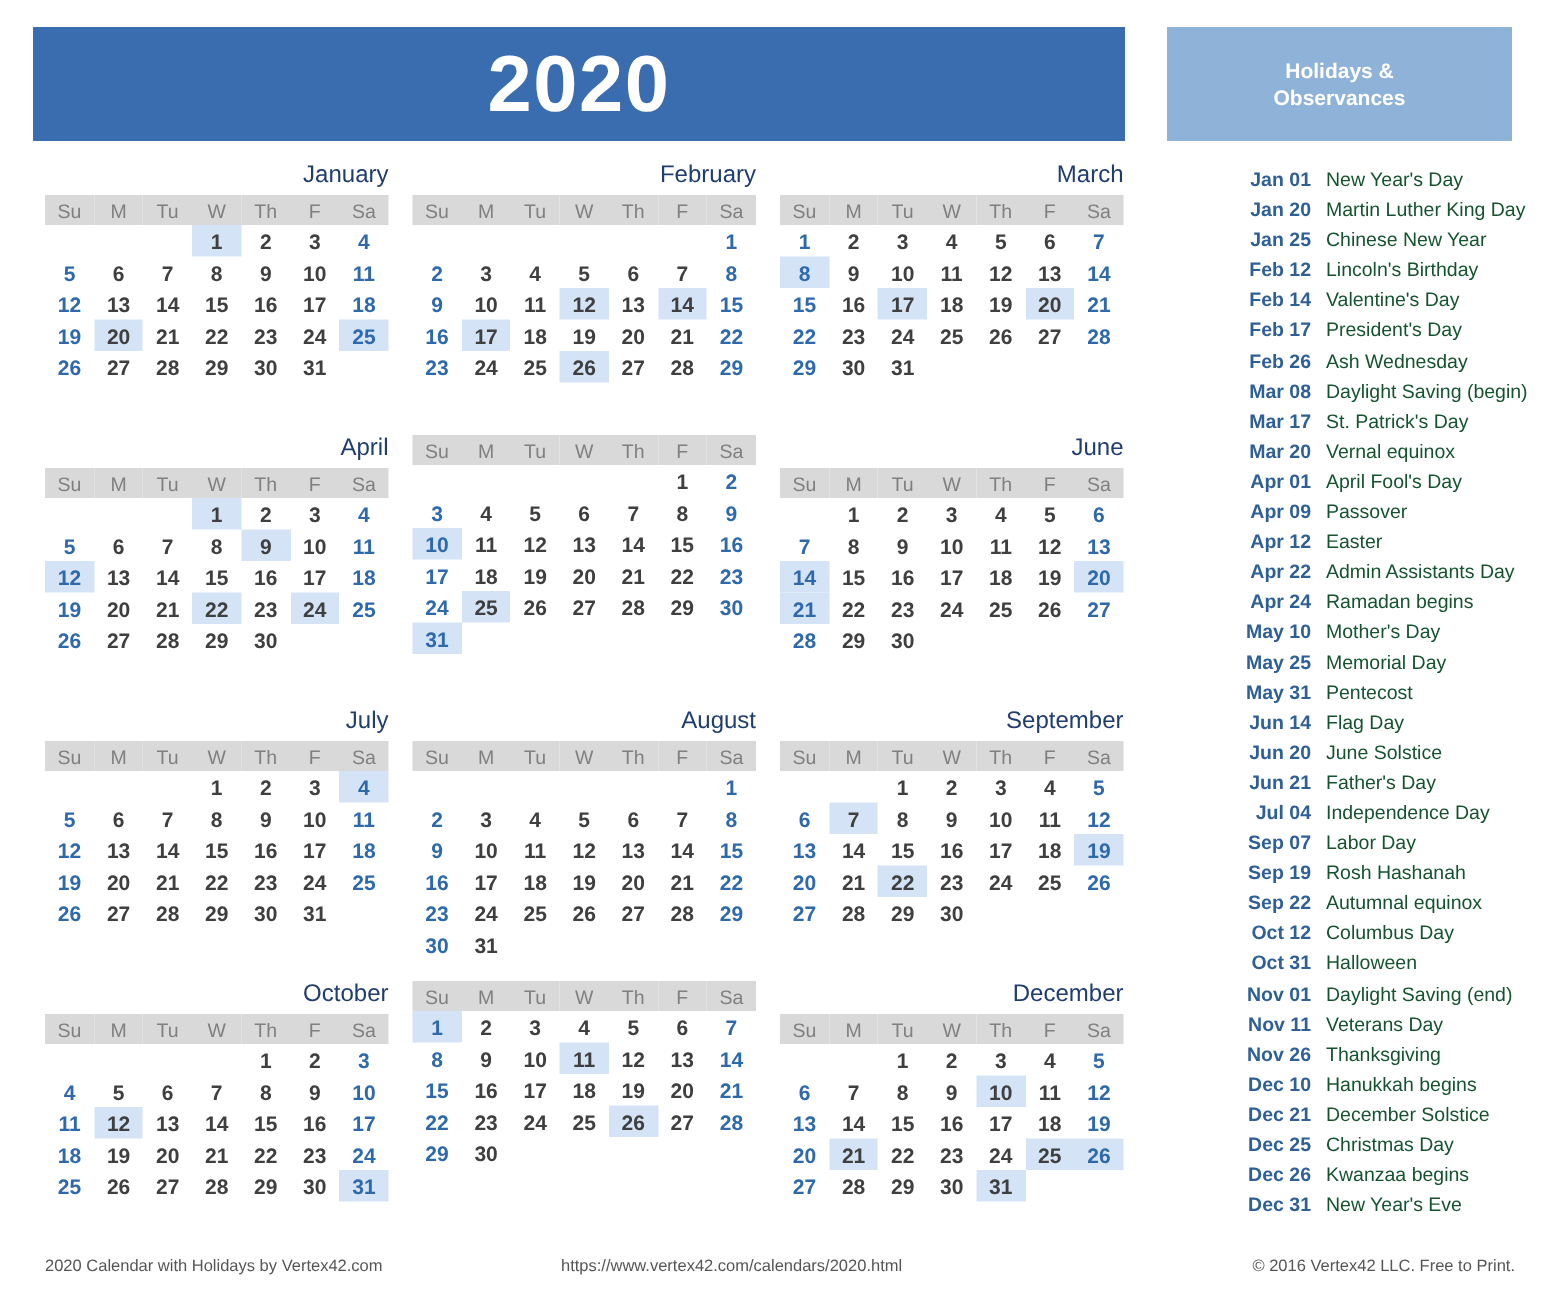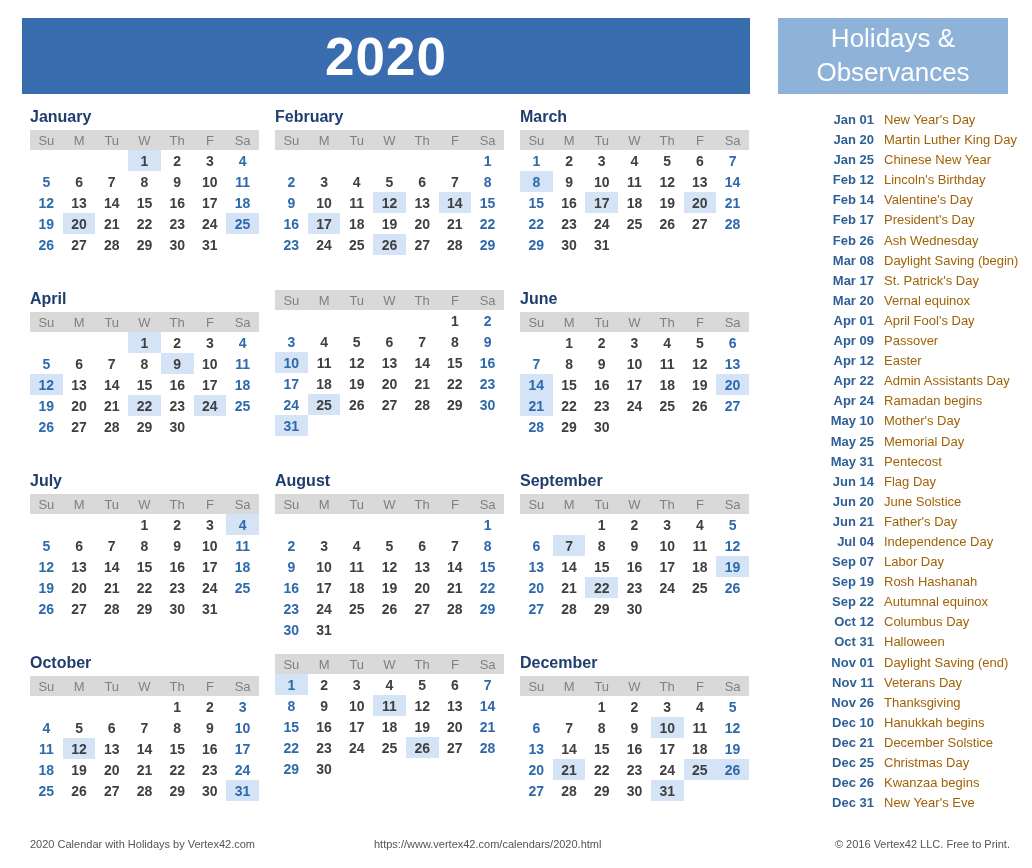--- a/index.html
+++ b/index.html
@@ -48,22 +48,22 @@
     width: 230px;
     height: 76px;
     background: #8fb2d8;
     display: flex;
     align-items: center;
     justify-content: center;
     text-align: center;
   }
   .holidays-banner .holidays-title {
     color: #ffffff;
-    font-size: 26px;
-    font-weight: normal;
+    font-size: 14px;
+    font-weight: bold;
     line-height: 1.30;
     white-space: pre-line;
   }
 
   
   .months-area {
     position: absolute;
     left: 22px;
     top: 108px;
     width: 735px;
@@ -72,24 +72,24 @@
   .month-row {
     display: flex;
     height: 182px;
   }
   .month {
     width: 245px;
     box-sizing: border-box;
     padding: 0 8px;
   }
   .month-title {
-    text-align: left;
+    text-align: right;
     color: #1f3d6e;
     font-size: 16px;
-    font-weight: bold;
+    font-weight: normal;
     padding-bottom: 4px;
     line-height: 18px;
   }
   table.month-table {
     width: 100%;
     border-collapse: collapse;
     table-layout: fixed;
   }
   table.month-table th {
     background: #d9d9d9;
@@ -135,21 +135,21 @@
   }
   .holiday-date {
     width: 62px;
     text-align: right;
     font-weight: bold;
     color: #2e5f96;
     padding-right: 10px;
     flex: none;
   }
   .holiday-name {
-    color: #a16207;
+    color: #14532d;
     font-weight: normal;
     white-space: nowrap;
     text-align: right;
   }
 
   
   .footer {
     position: absolute;
     left: 0;
     top: 838px;

